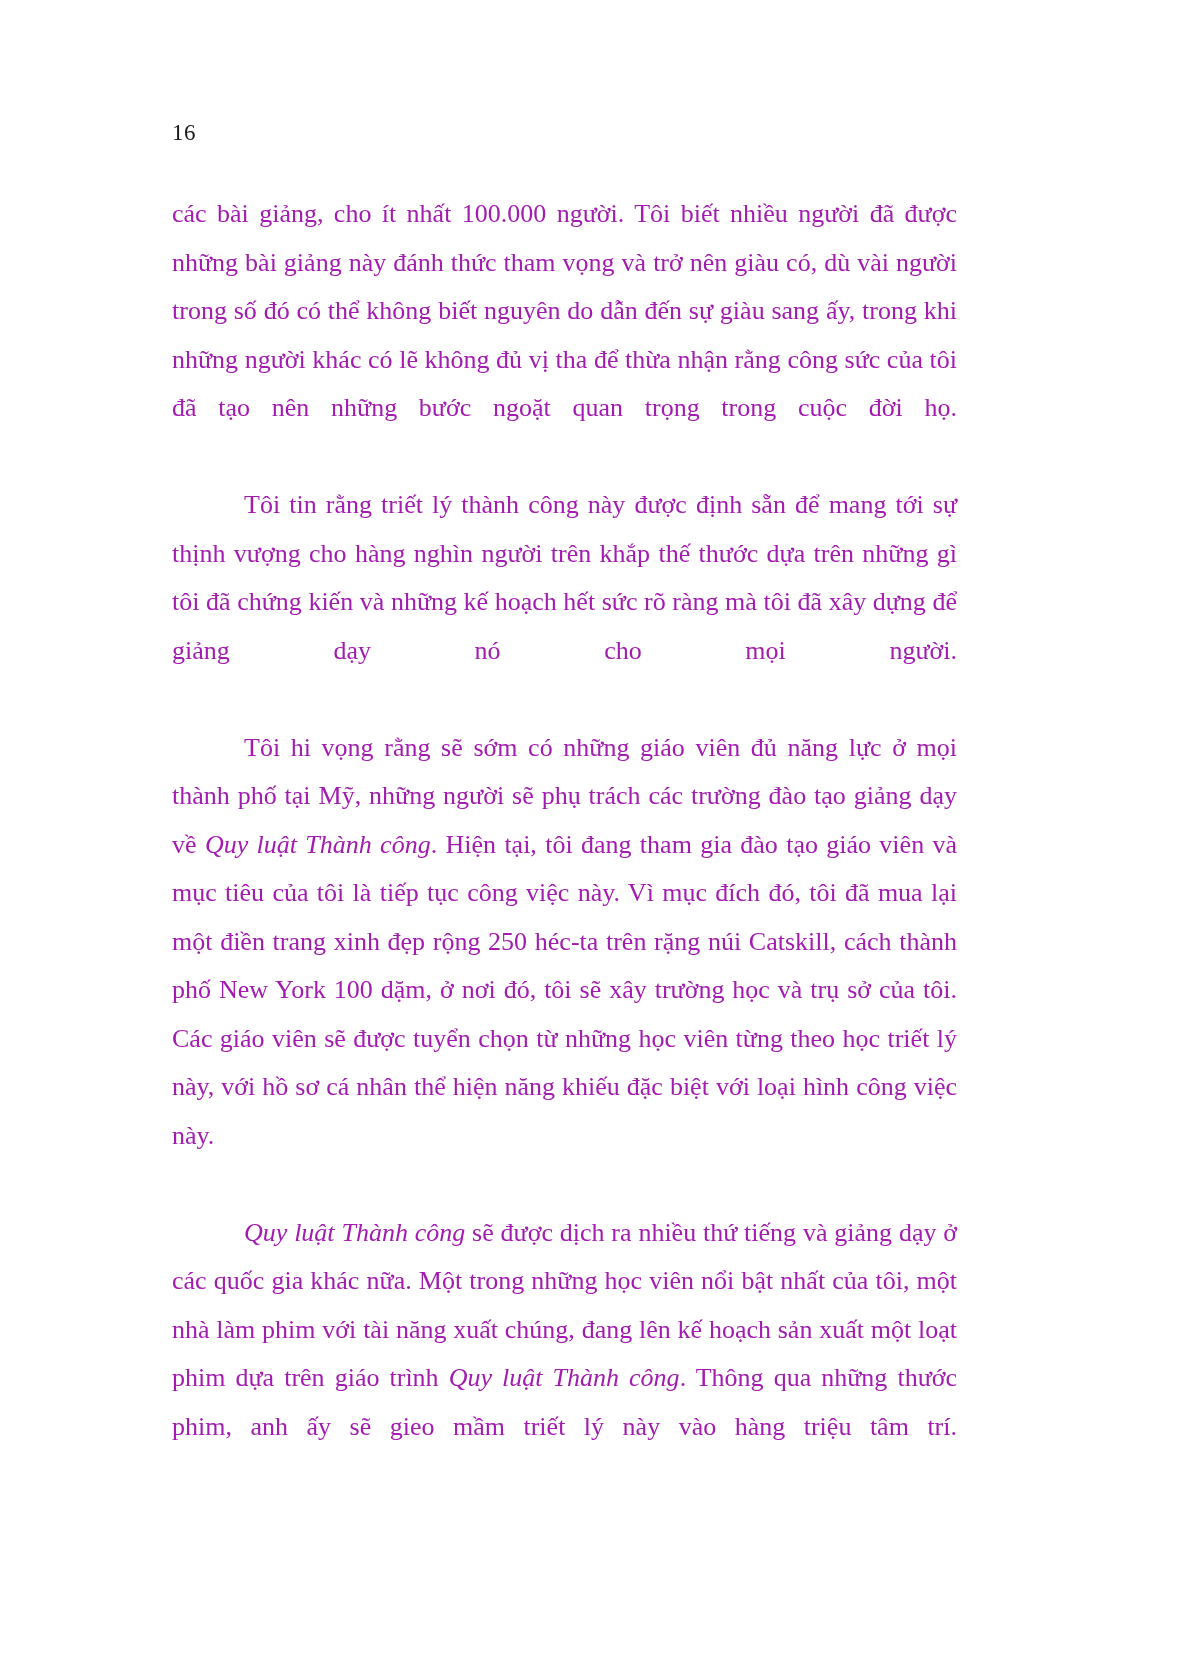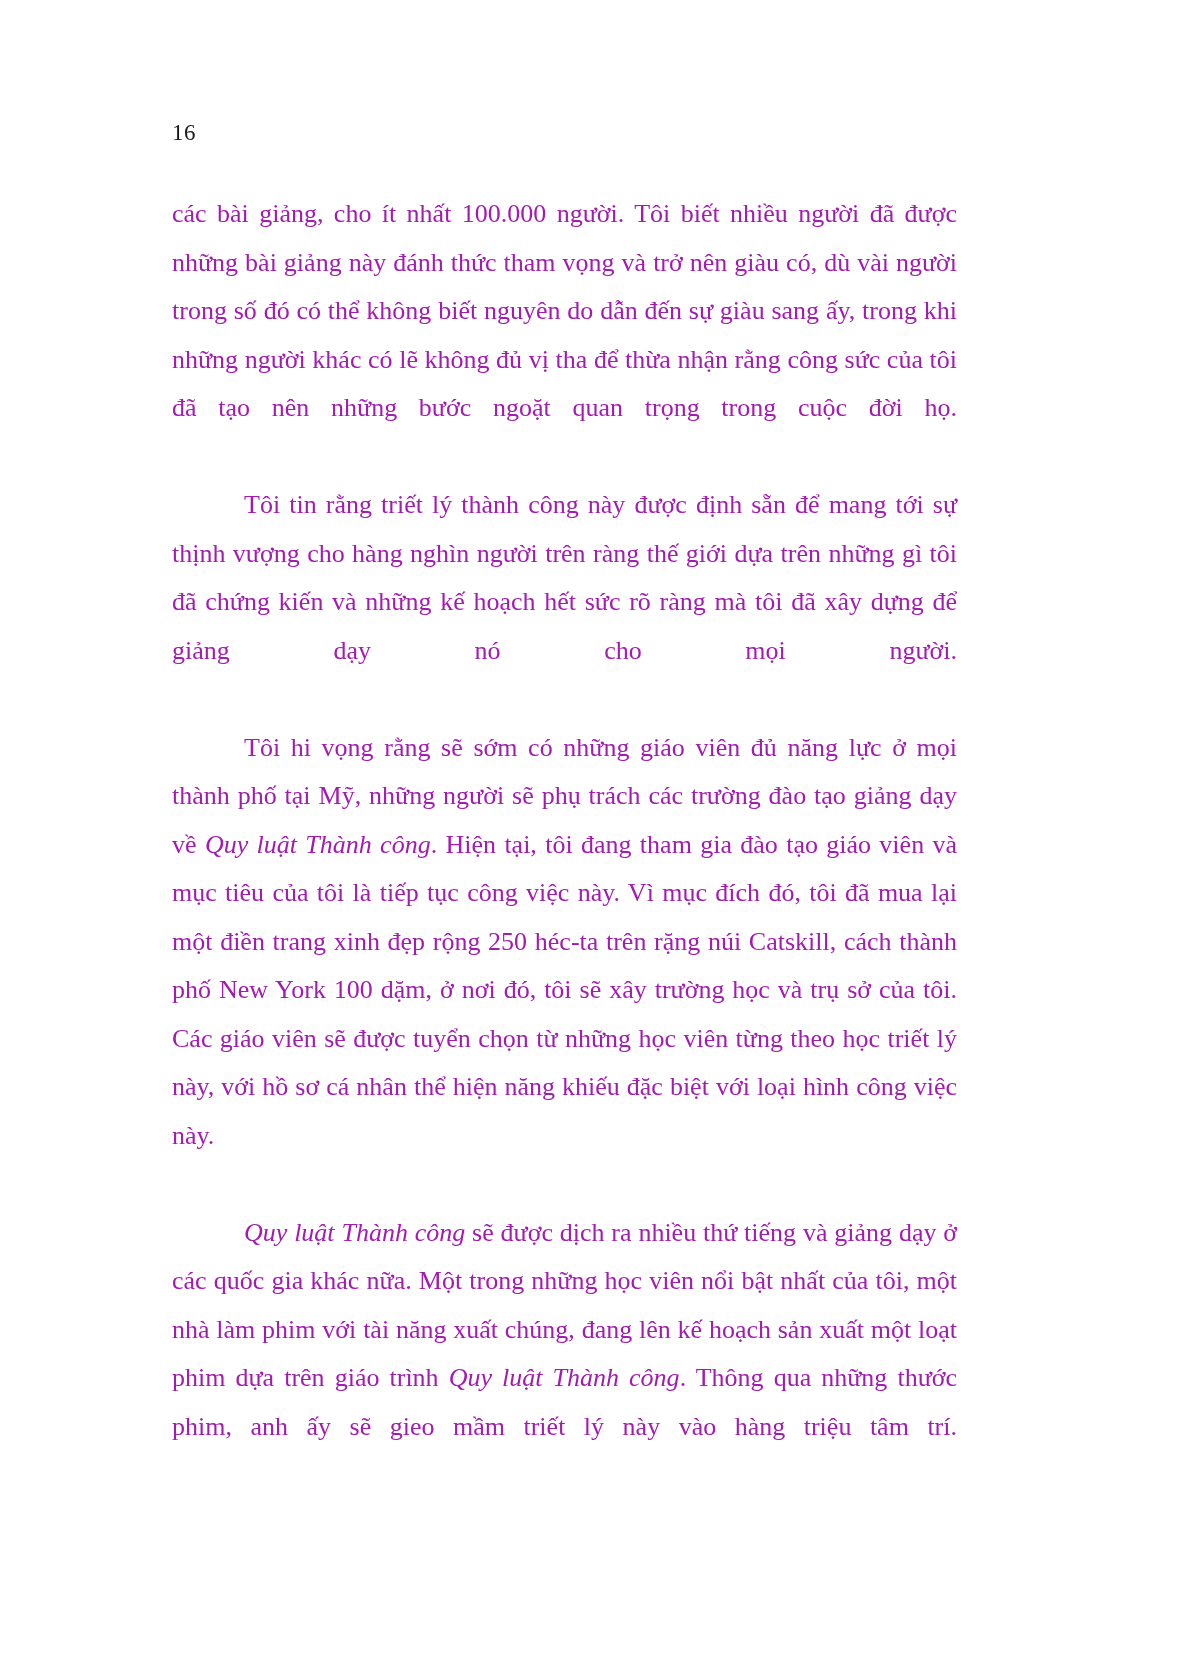--- a/index.html
+++ b/index.html
@@ -59,18 +59,18 @@
 </style>
 </head>
 <body>
 
 <div class="page">
 
   <div class="page-number">16</div>
 
   <div class="text-block">
     <p class="para" id="p1"><span>các bài giảng, cho ít nhất 100.000 người. Tôi biết nhiều người đã được những bài giảng này đánh thức tham vọng và trở nên giàu có, dù vài người trong số đó có thể không biết nguyên do dẫn đến sự giàu sang ấy, trong khi những người khác có lẽ không đủ vị tha để thừa nhận rằng công sức của tôi đã tạo nên những bước ngoặt quan trọng trong cuộc đời họ.</span></p>
-    <p class="para indent" id="p2"><span>Tôi tin rằng triết lý thành công này được định sẵn để mang tới sự thịnh vượng cho hàng nghìn người trên ràng thế giới dựa trên những gì tôi đã chứng kiến và những kế hoạch hết sức rõ ràng mà tôi đã xây dựng để giảng dạy nó cho mọi người.</span></p>
+    <p class="para indent" id="p2"><span>Tôi tin rằng triết lý thành công này được định sẵn để mang tới sự thịnh vượng cho hàng nghìn người trên khắp thế thước dựa trên những gì tôi đã chứng kiến và những kế hoạch hết sức rõ ràng mà tôi đã xây dựng để giảng dạy nó cho mọi người.</span></p>
     <p class="para indent" id="p3"><span>Tôi hi vọng rằng sẽ sớm có những giáo viên đủ năng lực ở mọi thành phố tại Mỹ, những người sẽ phụ trách các trường đào tạo giảng dạy về </span><em>Quy luật Thành công</em><span>. Hiện tại, tôi đang tham gia đào tạo giáo viên và mục tiêu của tôi là tiếp tục công việc này. Vì mục đích đó, tôi đã mua lại một điền trang xinh đẹp rộng 250 héc-ta trên rặng núi Catskill, cách thành phố New York 100 dặm, ở nơi đó, tôi sẽ xây trường học và trụ sở của tôi. Các giáo viên sẽ được tuyển chọn từ những học viên từng theo học triết lý này, với hồ sơ cá nhân thể hiện năng khiếu đặc biệt với loại hình công việc này.</span></p>
     <p class="para indent" id="p4"><em>Quy luật Thành công</em><span> sẽ được dịch ra nhiều thứ tiếng và giảng dạy ở các quốc gia khác nữa. Một trong những học viên nổi bật nhất của tôi, một nhà làm phim với tài năng xuất chúng, đang lên kế hoạch sản xuất một loạt phim dựa trên giáo trình </span><em>Quy luật Thành công</em><span>. Thông qua những thước phim, anh ấy sẽ gieo mầm triết lý này vào hàng triệu tâm trí.</span></p>
   </div>
 
 </div>
 
 </body></html>

